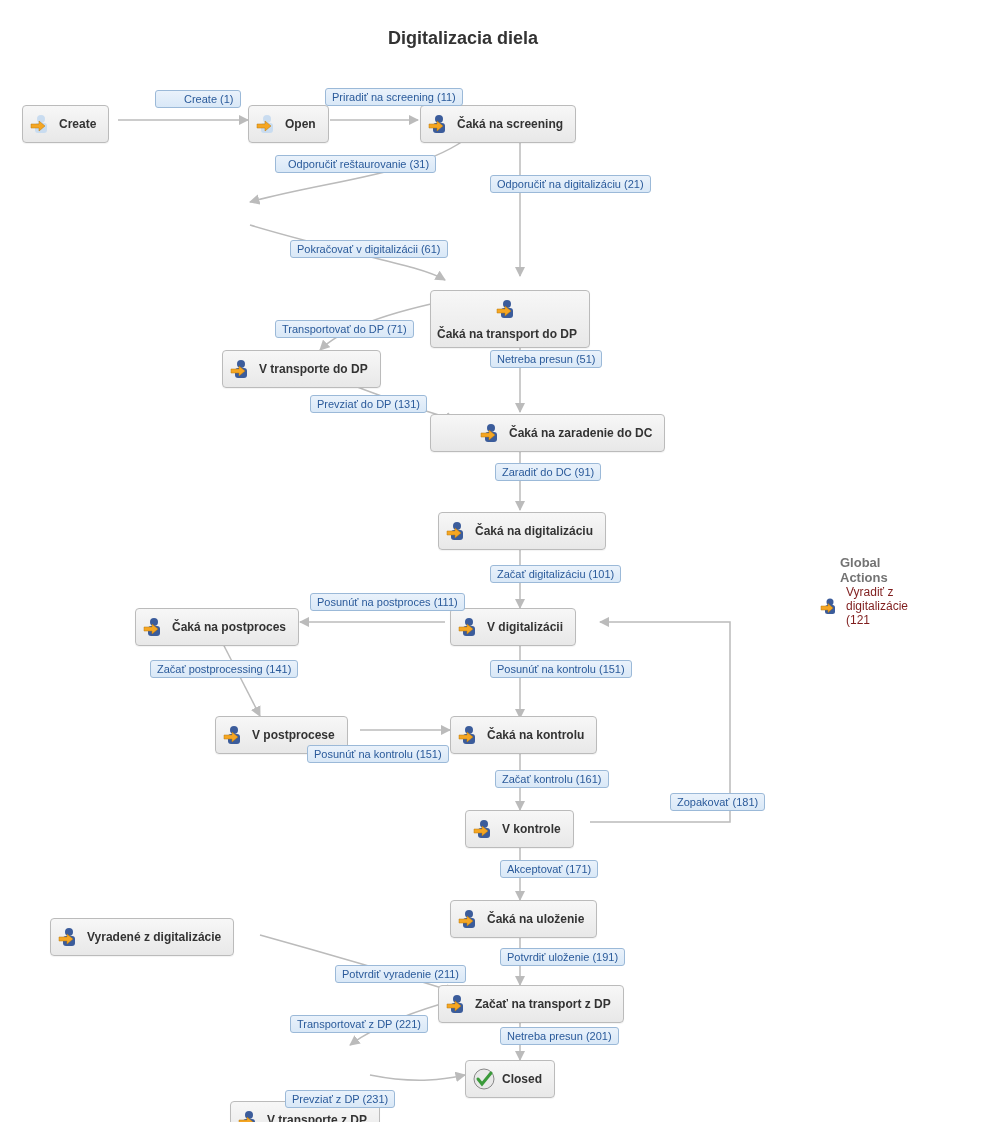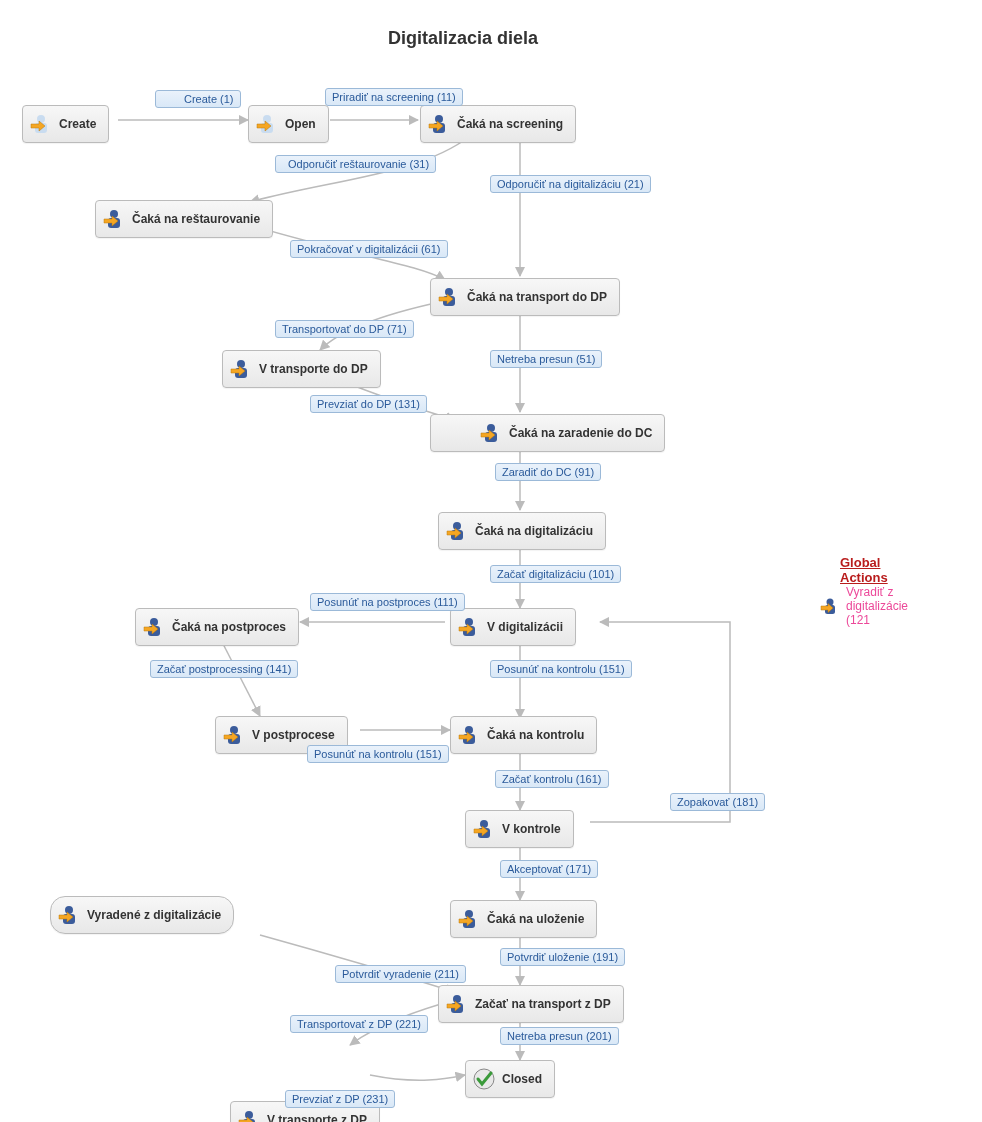--- a/index.html
+++ b/index.html
@@ -1,22 +1,22 @@
 <!DOCTYPE html>
 <html><head>
 <meta charset="utf-8">
 <style>
   html,body{margin:0;padding:0;font-family:Arial,Helvetica,sans-serif;font-size:12px;color:#333;background:#fff;}
   .canvas{position:relative;width:926px;height:1122px;}
   .title{position:absolute;width:100%;text-align:center;font-size:18px;font-weight:bold;color:#333;}
   .status{position:absolute;display:flex;align-items:center;gap:6px;background:linear-gradient(to bottom,#f7f7f7,#e8e8e8);border:1px solid #bbb;border-radius:4px;padding:6px 12px 6px 6px;box-shadow:0 1px 1px rgba(0,0,0,0.05);}
   .status .label{font-weight:bold;color:#333;white-space:nowrap;}
   .transition{position:absolute;background:linear-gradient(to bottom,#eaf2fb,#d9e8f7);border:1px solid #9bb9d8;border-radius:3px;padding:2px 6px;font-size:11px;color:#2a5a9a;white-space:nowrap;}
-  .global-title{position:absolute;font-weight:bold;font-size:13px;color:#b91c1c;text-decoration:underline;}
-  .global-item{position:absolute;display:flex;align-items:center;gap:6px;font-size:12px;color:#ec4899;}
+  .global-title{position:absolute;font-weight:bold;font-size:13px;color:#737373;}
+  .global-item{position:absolute;display:flex;align-items:center;gap:6px;font-size:12px;color:#7f1d1d;}
   svg.icon{flex:0 0 auto;}
   svg.arrows{position:absolute;left:0;top:0;pointer-events:none;}
 </style>
 </head>
 <body>
 
 <div class="canvas">
 
   <div class="title" style="top:28px;">Digitalizacia diela</div>
 
@@ -94,30 +94,22 @@
 
   <div class="status" style="left:420px;top:105px;">
     <svg class="icon" width="24" height="24">
         <circle cx="12" cy="7" r="4" fill="#3b5c9b"></circle>
         <rect x="6" y="11" width="12" height="10" rx="3" fill="#3b5c9b"></rect>
         <path d="M2 12 L10 12 L10 9 L16 14 L10 19 L10 16 L2 16 Z" fill="#f5a623" stroke="#b8790f" stroke-width="0.5"></path>
       </svg>
     <span class="label">Čaká na screening</span>
   </div>
 
-  <div class="status" style="left:95px;top:200px;">
-    <svg class="icon" width="24" height="24">
-        <circle cx="12" cy="7" r="4" fill="#3b5c9b"></circle>
-        <rect x="6" y="11" width="12" height="10" rx="3" fill="#3b5c9b"></rect>
-        <path d="M2 12 L10 12 L10 9 L16 14 L10 19 L10 16 L2 16 Z" fill="#f5a623" stroke="#b8790f" stroke-width="0.5"></path>
-      </svg>
-    <span class="label">Čaká na reštaurovanie</span>
-  </div>
-
-  <div class="status" style="left:430px;top:278px;">
+
+  <div class="status" style="left:430px;top:290px;flex-direction:column;">
     <svg class="icon" width="24" height="24">
         <circle cx="12" cy="7" r="4" fill="#3b5c9b"></circle>
         <rect x="6" y="11" width="12" height="10" rx="3" fill="#3b5c9b"></rect>
         <path d="M2 12 L10 12 L10 9 L16 14 L10 19 L10 16 L2 16 Z" fill="#f5a623" stroke="#b8790f" stroke-width="0.5"></path>
       </svg>
     <span class="label">Čaká na transport do DP</span>
   </div>
 
   <div class="status" style="left:222px;top:350px;">
     <svg class="icon" width="24" height="24">
@@ -193,21 +185,21 @@
 
   <div class="status" style="left:450px;top:900px;">
     <svg class="icon" width="24" height="24">
         <circle cx="12" cy="7" r="4" fill="#3b5c9b"></circle>
         <rect x="6" y="11" width="12" height="10" rx="3" fill="#3b5c9b"></rect>
         <path d="M2 12 L10 12 L10 9 L16 14 L10 19 L10 16 L2 16 Z" fill="#f5a623" stroke="#b8790f" stroke-width="0.5"></path>
       </svg>
     <span class="label">Čaká na uloženie</span>
   </div>
 
-  <div class="status" style="left:50px;top:896px;border-radius:15px;">
+  <div class="status" style="left:50px;top:918px;">
     <svg class="icon" width="24" height="24">
         <circle cx="12" cy="7" r="4" fill="#3b5c9b"></circle>
         <rect x="6" y="11" width="12" height="10" rx="3" fill="#3b5c9b"></rect>
         <path d="M2 12 L10 12 L10 9 L16 14 L10 19 L10 16 L2 16 Z" fill="#f5a623" stroke="#b8790f" stroke-width="0.5"></path>
       </svg>
     <span class="label">Vyradené z digitalizácie</span>
   </div>
 
   <div class="status" style="left:438px;top:985px;">
     <svg class="icon" width="24" height="24">

